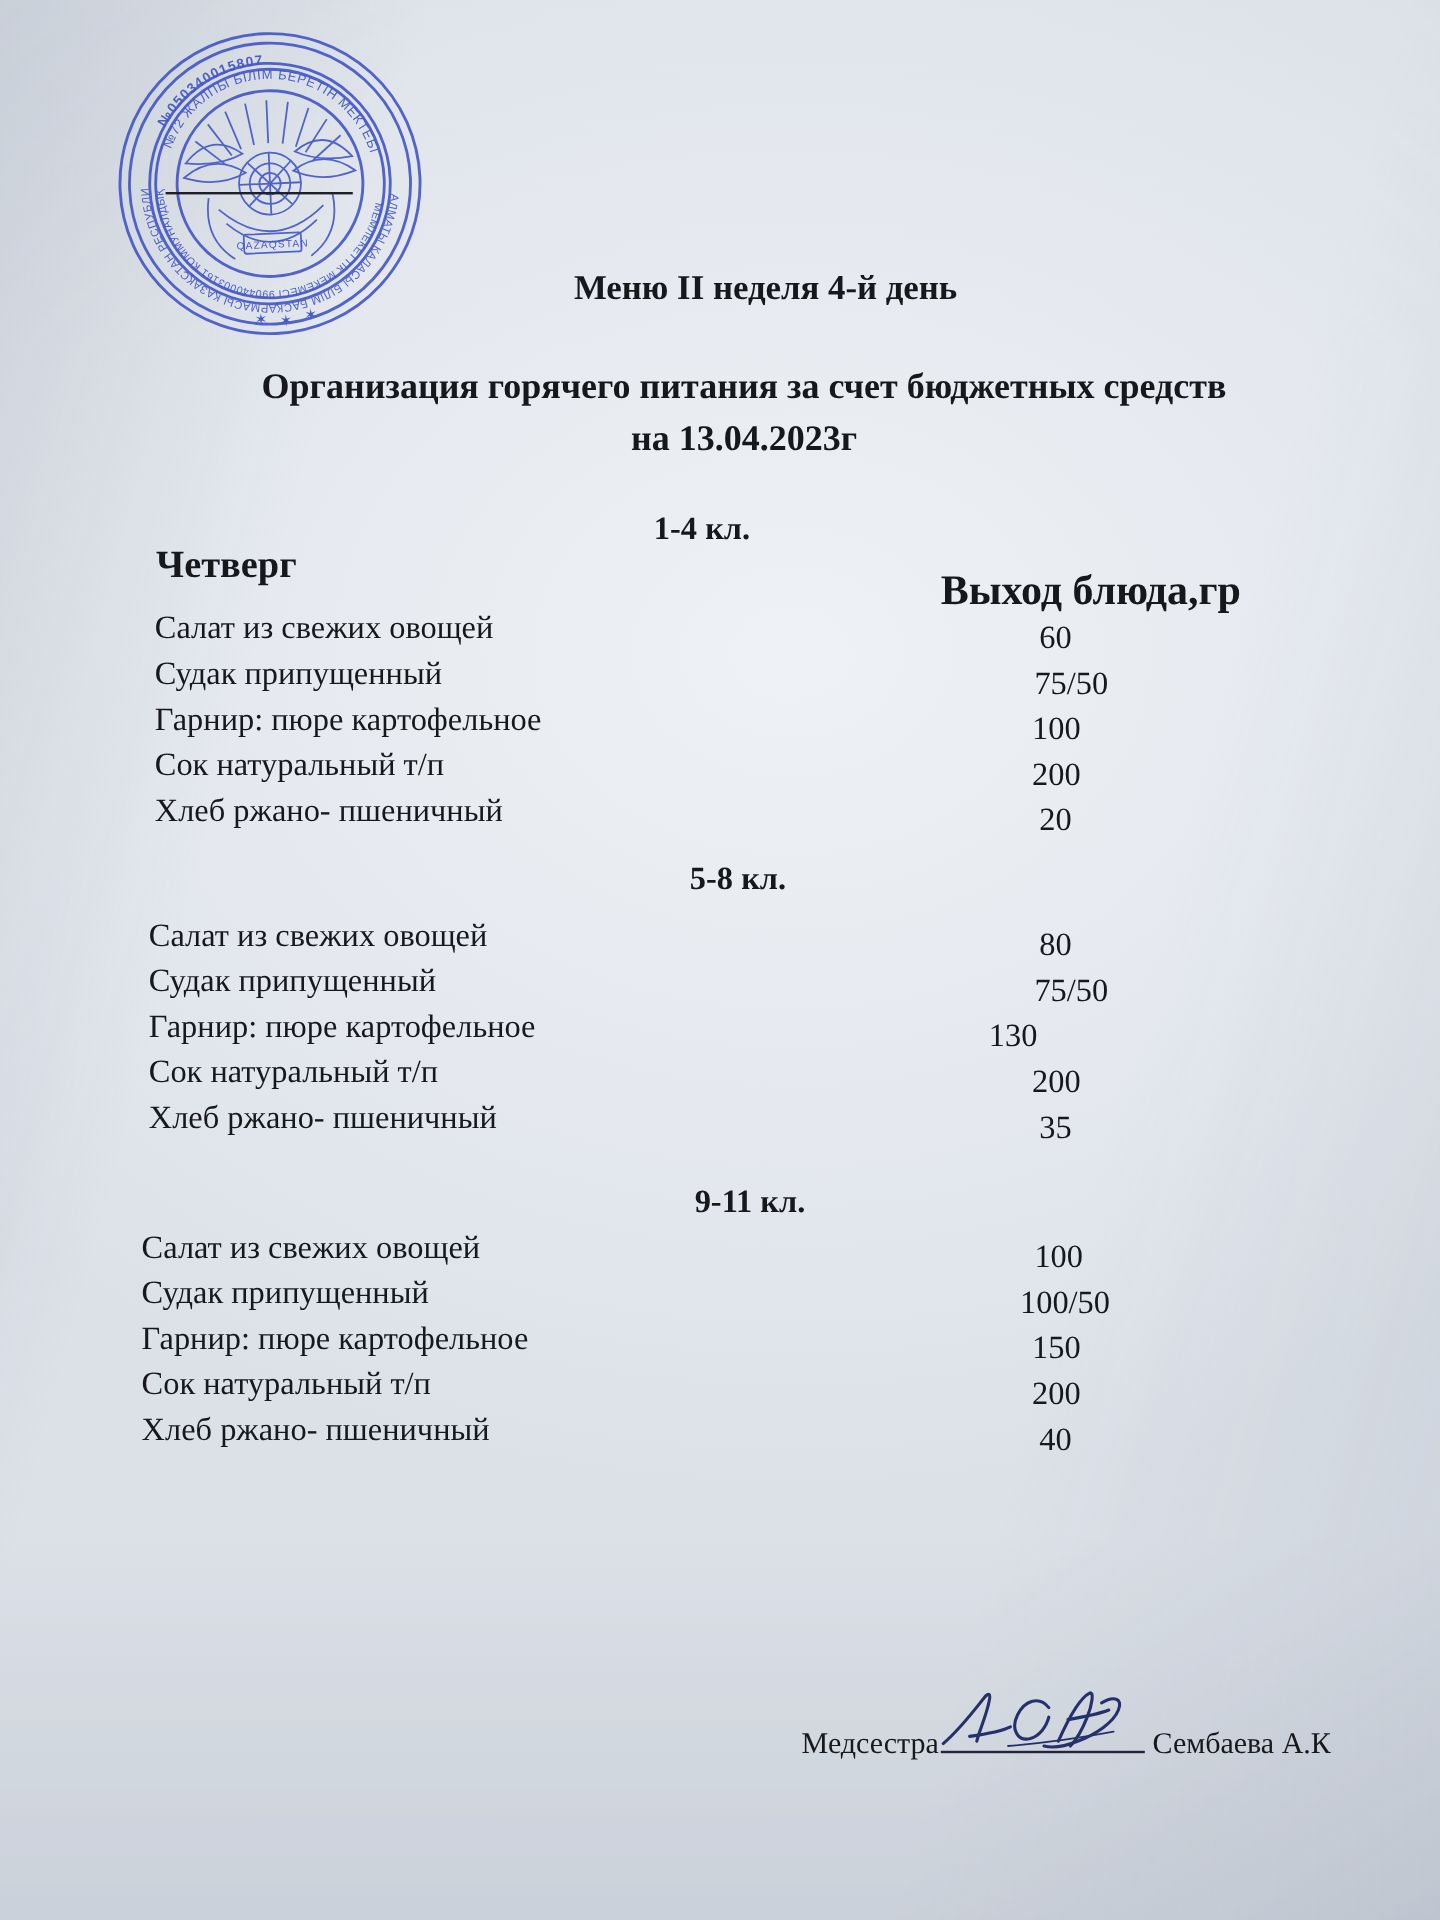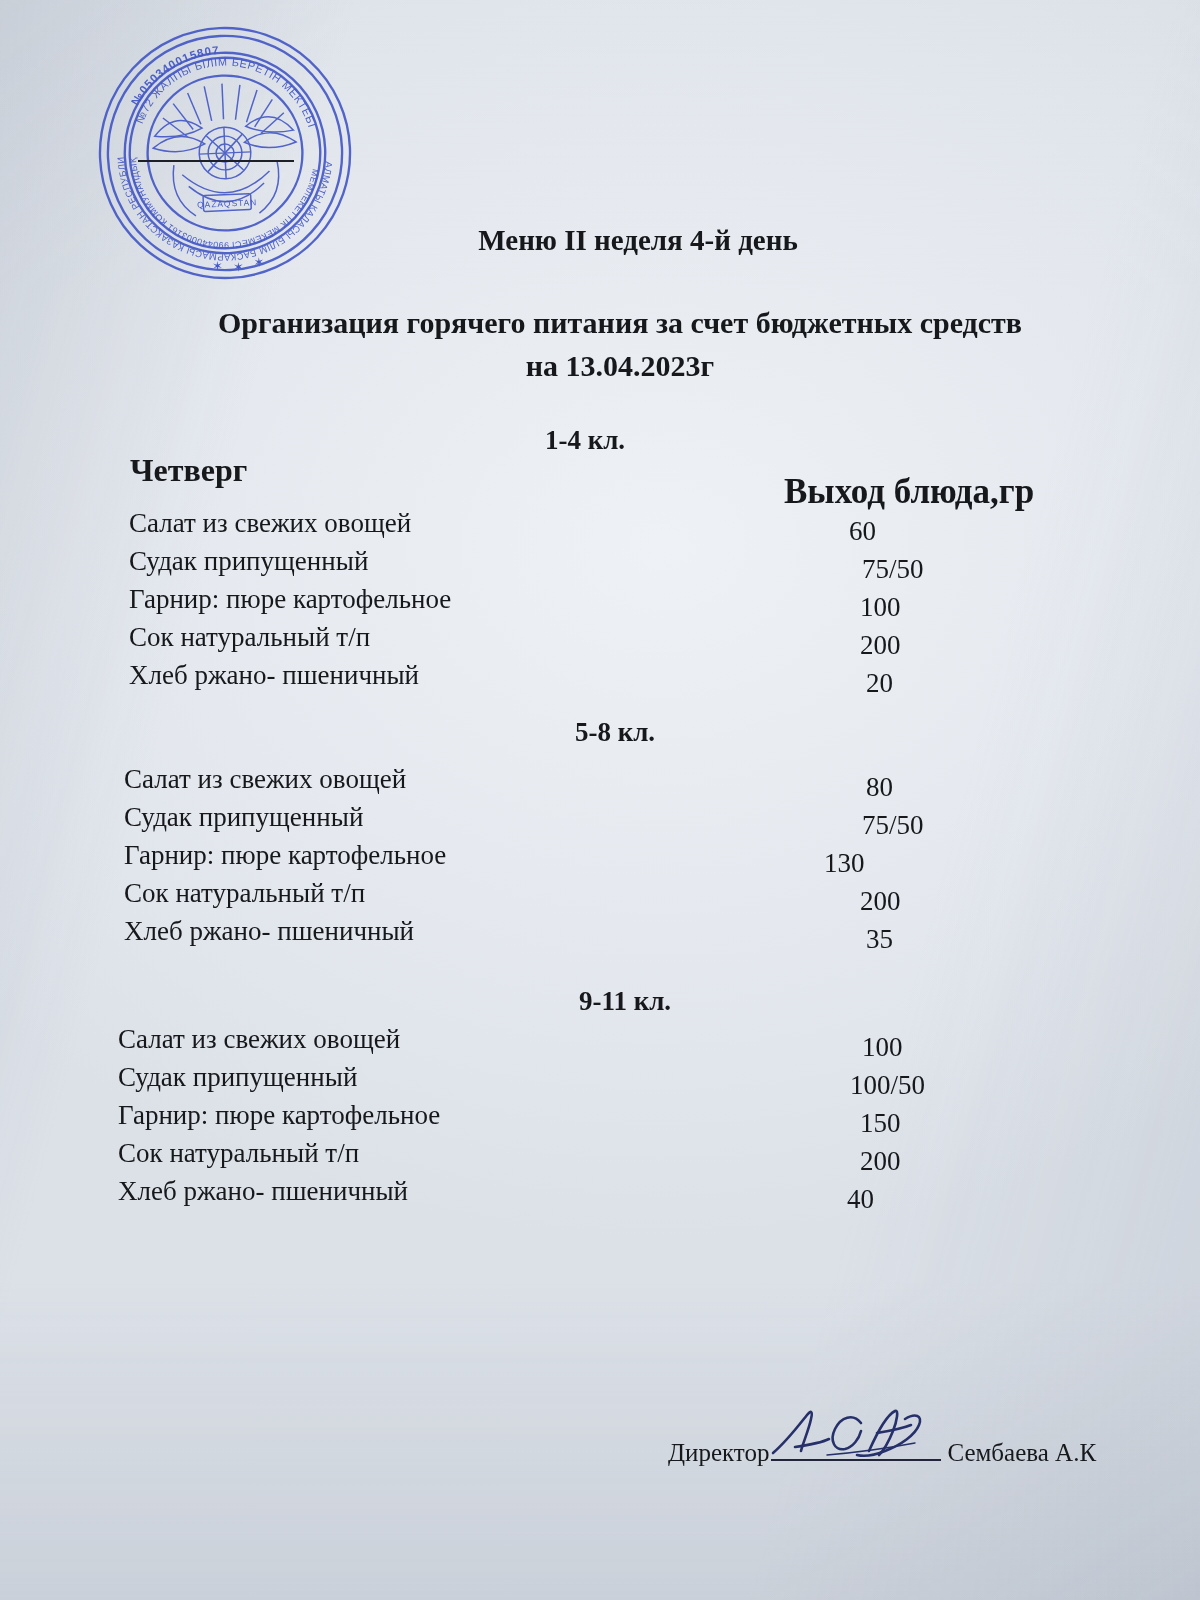--- a/index.html
+++ b/index.html
@@ -245,21 +245,21 @@
 
   <div class="grade-head abs" style="top:425px; transform:translateX(-15px);">1-4 кл.</div>
 
   <div class="day-label abs" style="left:130px; top:452px;">Четверг</div>
 
   <div class="col-head abs" style="left:784px; top:472px;">Выход блюда,гр</div>
 
   <div class="rows abs" style="left:129px; top:508px; width:1000px;">
     <div class="row">
       <span class="dish">Салат из свежих овощей</span>
-      <span class="amount" style="left:720px;">60</span>
+      <span class="amount" style="left:737px;">60</span>
     </div>
     <div class="row">
       <span class="dish">Судак припущенный</span>
       <span class="amount" style="left:733px;">75/50</span>
     </div>
     <div class="row">
       <span class="dish">Гарнир: пюре картофельное</span>
       <span class="amount" style="left:731px;">100</span>
     </div>
     <div class="row">
@@ -311,27 +311,27 @@
     <div class="row">
       <span class="dish">Гарнир: пюре картофельное</span>
       <span class="amount" style="left:742px;">150</span>
     </div>
     <div class="row">
       <span class="dish">Сок натуральный т/п</span>
       <span class="amount" style="left:742px;">200</span>
     </div>
     <div class="row">
       <span class="dish">Хлеб ржано- пшеничный</span>
-      <span class="amount" style="left:729px;">40</span>
+      <span class="amount" style="left:748px;">40</span>
     </div>
   </div>
 
 
   <div class="sig-block abs" style="left:668px; top:1434px;">
-    <span class="sig-role">Директор</span><span class="sig-line">
+    <span class="sig-role">Медсестра</span><span class="sig-line">
       <svg viewBox="0 0 182 62" xmlns="http://www.w3.org/2000/svg">
         <g fill="none" stroke="#26306a" stroke-width="2.6" stroke-linecap="round" stroke-linejoin="round">
           <path d="M8 50 C 22 38, 34 22, 42 12 C 46 7, 48 8, 46 16 C 44 26, 38 40, 36 48"></path>
           <path d="M30 44 C 44 42, 56 40, 64 36"></path>
           <path d="M96 20 C 88 10, 76 14, 70 26 C 64 38, 70 48, 80 46 C 88 44, 94 36, 96 28"></path>
           <path d="M104 48 C 112 30, 122 12, 130 8 C 134 6, 132 18, 128 28
                    C 124 38, 118 48, 114 52"></path>
           <path d="M112 30 C 124 28, 136 26, 146 22"></path>
           <path d="M140 16 C 150 10, 158 12, 154 22 C 150 32, 136 42, 120 48
                    C 110 52, 100 54, 92 52"></path>

